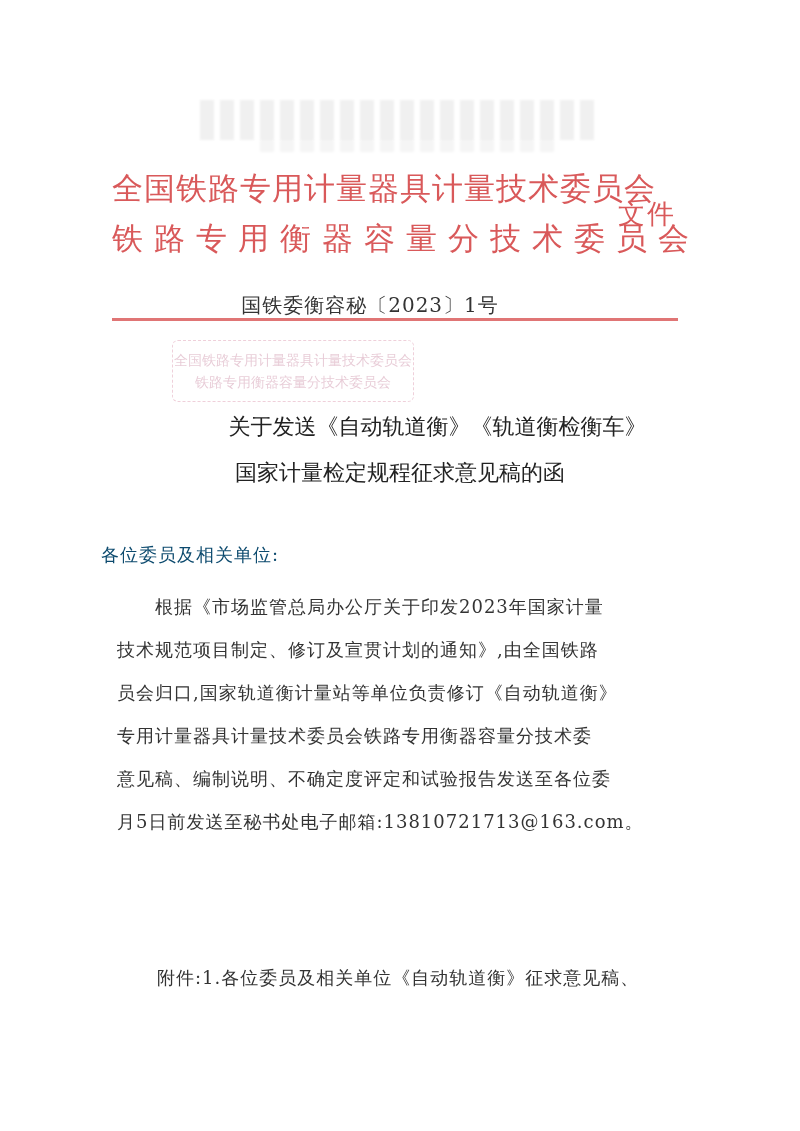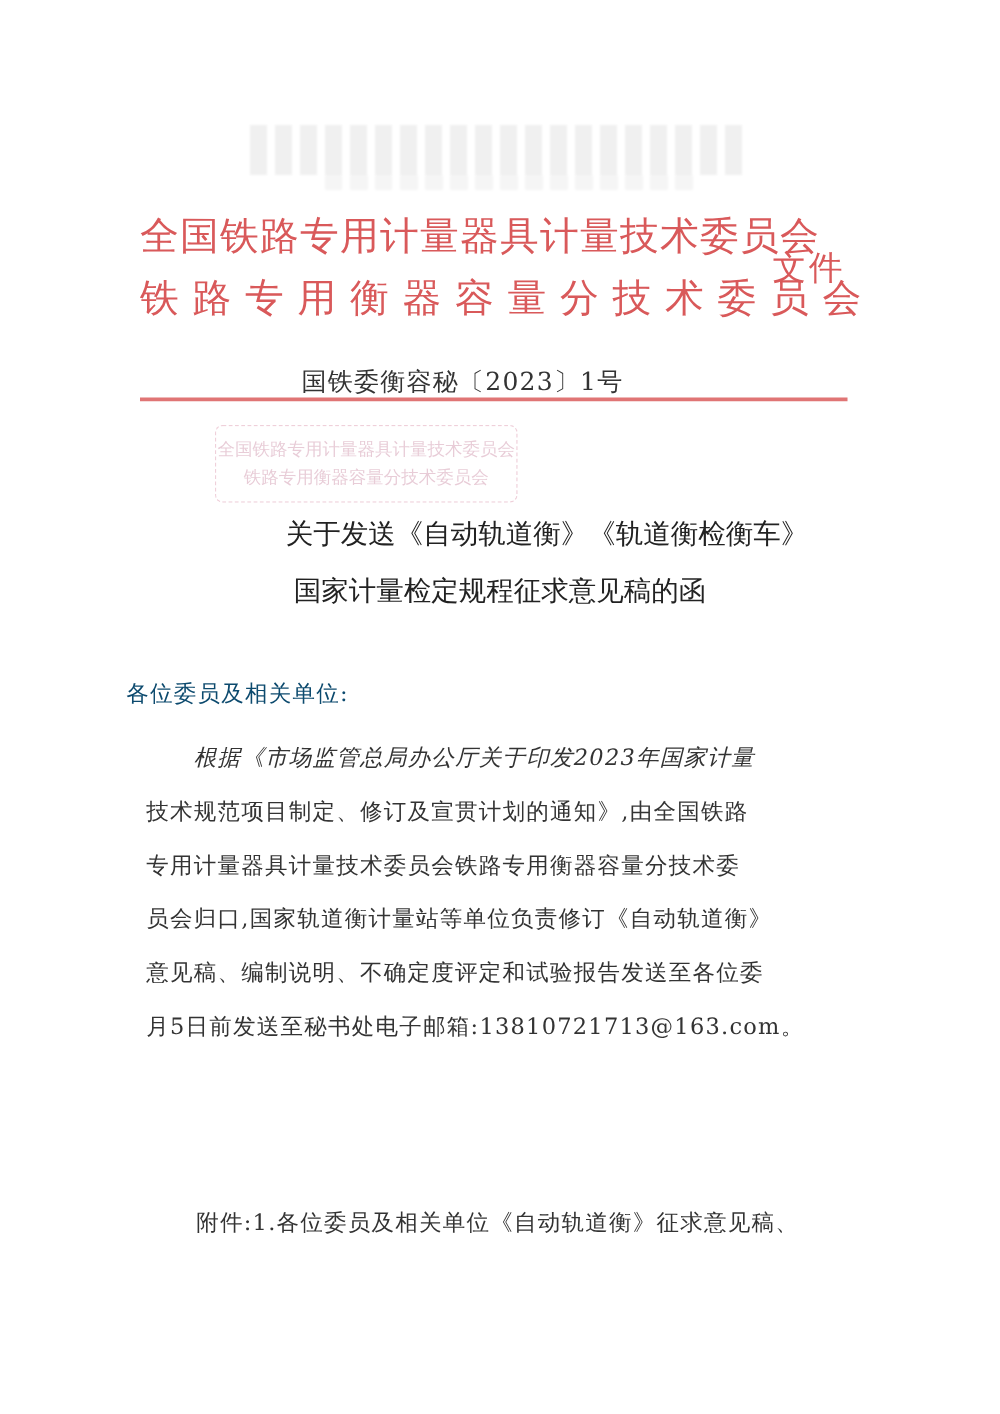--- a/index.html
+++ b/index.html
@@ -43,21 +43,21 @@
   .title1 { top: 412px; padding-left: 19px; box-sizing: border-box; margin-left: 28px; }
   .title2 { top: 458px; }
   .salutation {
     position: absolute; left: 101px; top: 543px; font-size: 18px; color: #0c4a6e; letter-spacing: 1px;
   }
   .body {
     position: absolute; left: 117px; top: 585px; width: 566px; font-size: 18px; color: #333;
     line-height: 43px; letter-spacing: 1px; text-indent: 36px; text-align: justify;
   }
   .body .line { display: block; white-space: nowrap; text-indent: 0; }
-  .body .line:first-child { padding-left: 38px; font-style: italic; }
+  .body .line:first-child { padding-left: 38px; }
   .attach {
     position: absolute; left: 157px; top: 966px; font-size: 18px; color: #333; letter-spacing: 1px;
     white-space: nowrap;
   }
 </style>
 </head>
 <body>
 
 <div class="faint"></div>
 <div class="faint faint2"></div>
@@ -75,19 +75,19 @@
 </div>
 
 <div class="title title1">关于发送《自动轨道衡》《轨道衡检衡车》</div>
 <div class="title title2">国家计量检定规程征求意见稿的函</div>
 
 <div class="salutation">各位委员及相关单位:</div>
 
 <div class="body">
   <span class="line">根据《市场监管总局办公厅关于印发2023年国家计量</span>
   <span class="line">技术规范项目制定、修订及宣贯计划的通知》,由全国铁路</span>
+  <span class="line">员会归口,国家轨道衡计量站等单位负责修订《自动轨道衡》</span>
   <span class="line">专用计量器具计量技术委员会铁路专用衡器容量分技术委</span>
-  <span class="line">员会归口,国家轨道衡计量站等单位负责修订《自动轨道衡》</span>
   <span class="line">意见稿、编制说明、不确定度评定和试验报告发送至各位委</span>
   <span class="line">月5日前发送至秘书处电子邮箱:13810721713@163.com。</span>
 </div>
 
 <div class="attach">附件:1.各位委员及相关单位《自动轨道衡》征求意见稿、</div>
 
 </body></html>

